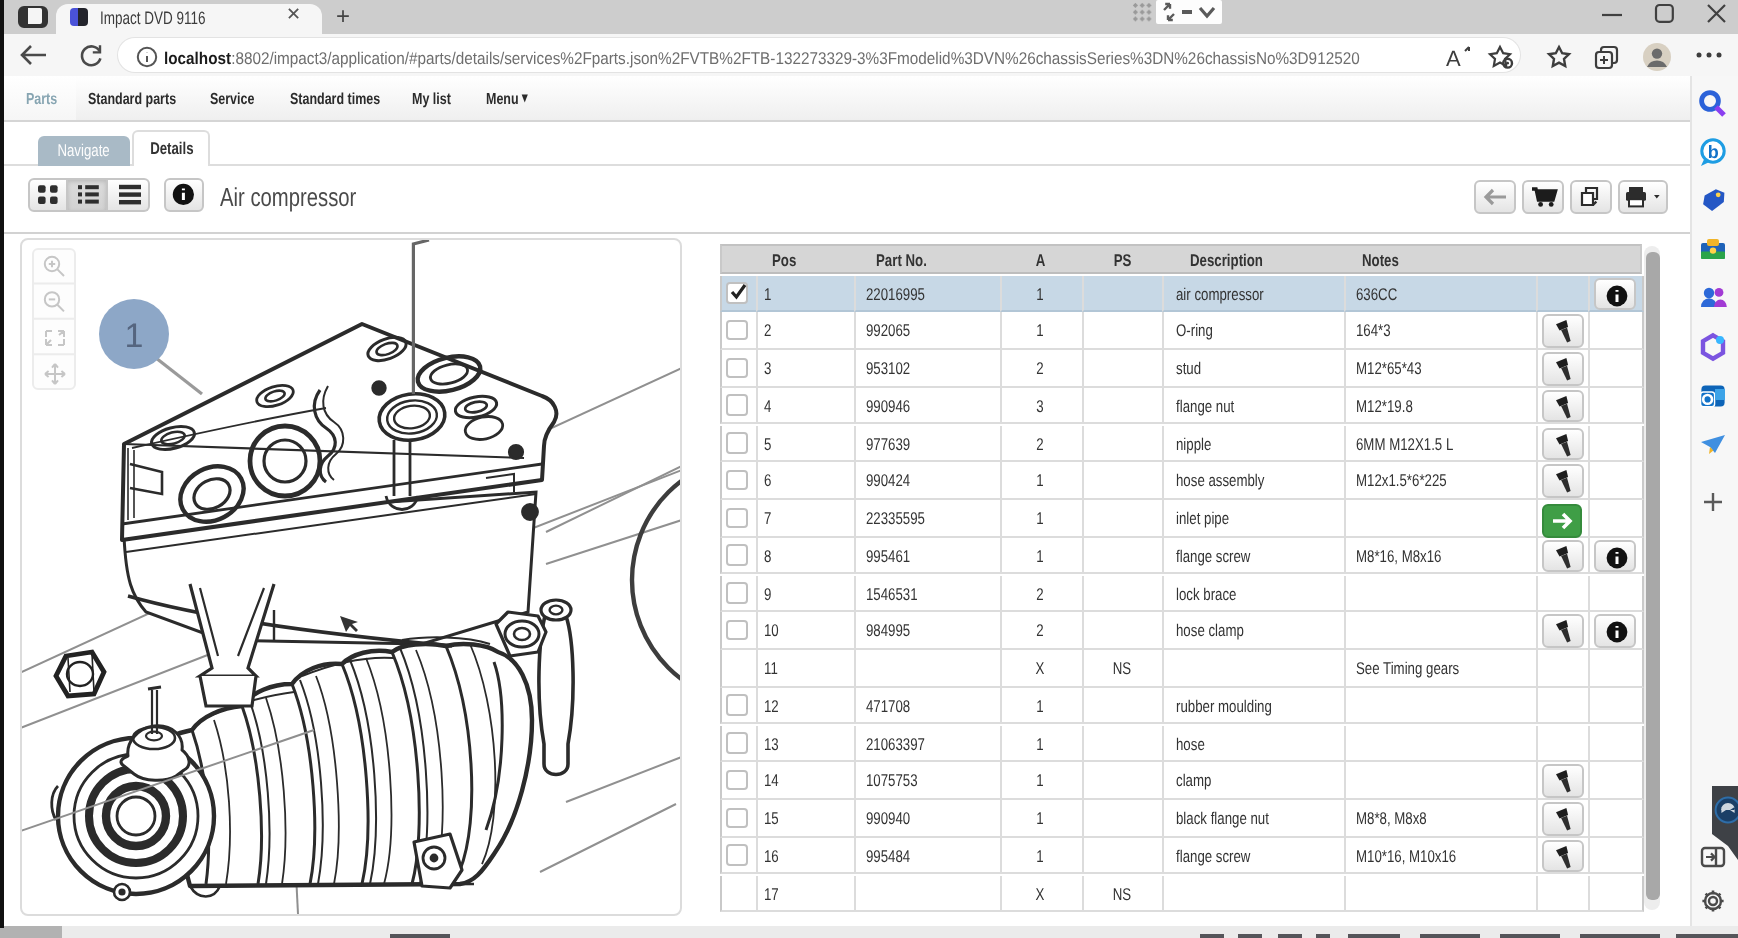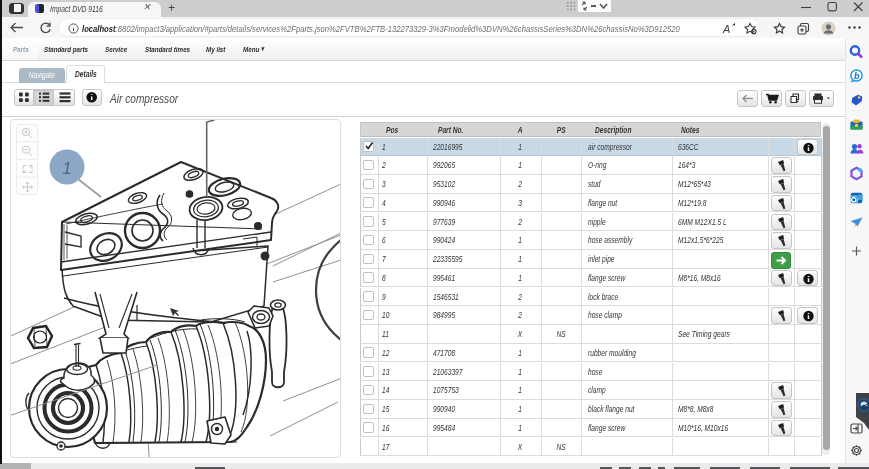--- a/index.html
+++ b/index.html
@@ -1,20 +1,20 @@
 <!DOCTYPE html>
 <html><head>
 <meta charset="utf-8">
 <style>
 * { margin:0; padding:0; box-sizing:border-box; }
 html,body { width:869px; height:469px; overflow:hidden; font-family:"Liberation Sans", sans-serif; background:#fff; }
 .abs { position:absolute; }
 .cxl { transform:scaleX(0.78); transform-origin:0 50%; }
 .cxc { transform:scaleX(0.78); }
-#stage { position:relative; width:869px; height:454px; background:#fff;font-style:italic; }
+#stage { position:relative; width:869px; height:454px; background:#fff; }
 
 #leftedge { left:0; top:0; width:2px; height:464px; background:#111; z-index:50; }
 #tabbar { left:2px; top:0; width:867px; height:17px; background:#cdcdcd; }
 #tabactions { left:9px; top:3px; width:15px; height:11px; border:1.6px solid #333; border-radius:3px; background:#333; }
 #tabactions:after { content:""; position:absolute; left:4px; top:0px; width:7px; height:8px; background:#f5f5f5; border-radius:0 1px 1px 0; }
 #tab { left:28px; top:2px; width:133px; height:15px; background:#f6f6f6; border-radius:6px 6px 0 0; }
 #favicon { left:35px; top:4px; width:9px; height:9px; background:linear-gradient(90deg,#4a52d8 0 45%,#23242c 45% 100%); border-radius:2px; }
 #tabtitle { left:50px; top:4px; font-size:9px; color:#3c3c3c; transform:scaleX(0.75); transform-origin:0 50%; white-space:nowrap; }
 #tabclose { left:143px; top:2px; font-size:9px; color:#555; }
 #newtab { left:168px; top:1px; font-size:12px; color:#444; font-weight:400; }

